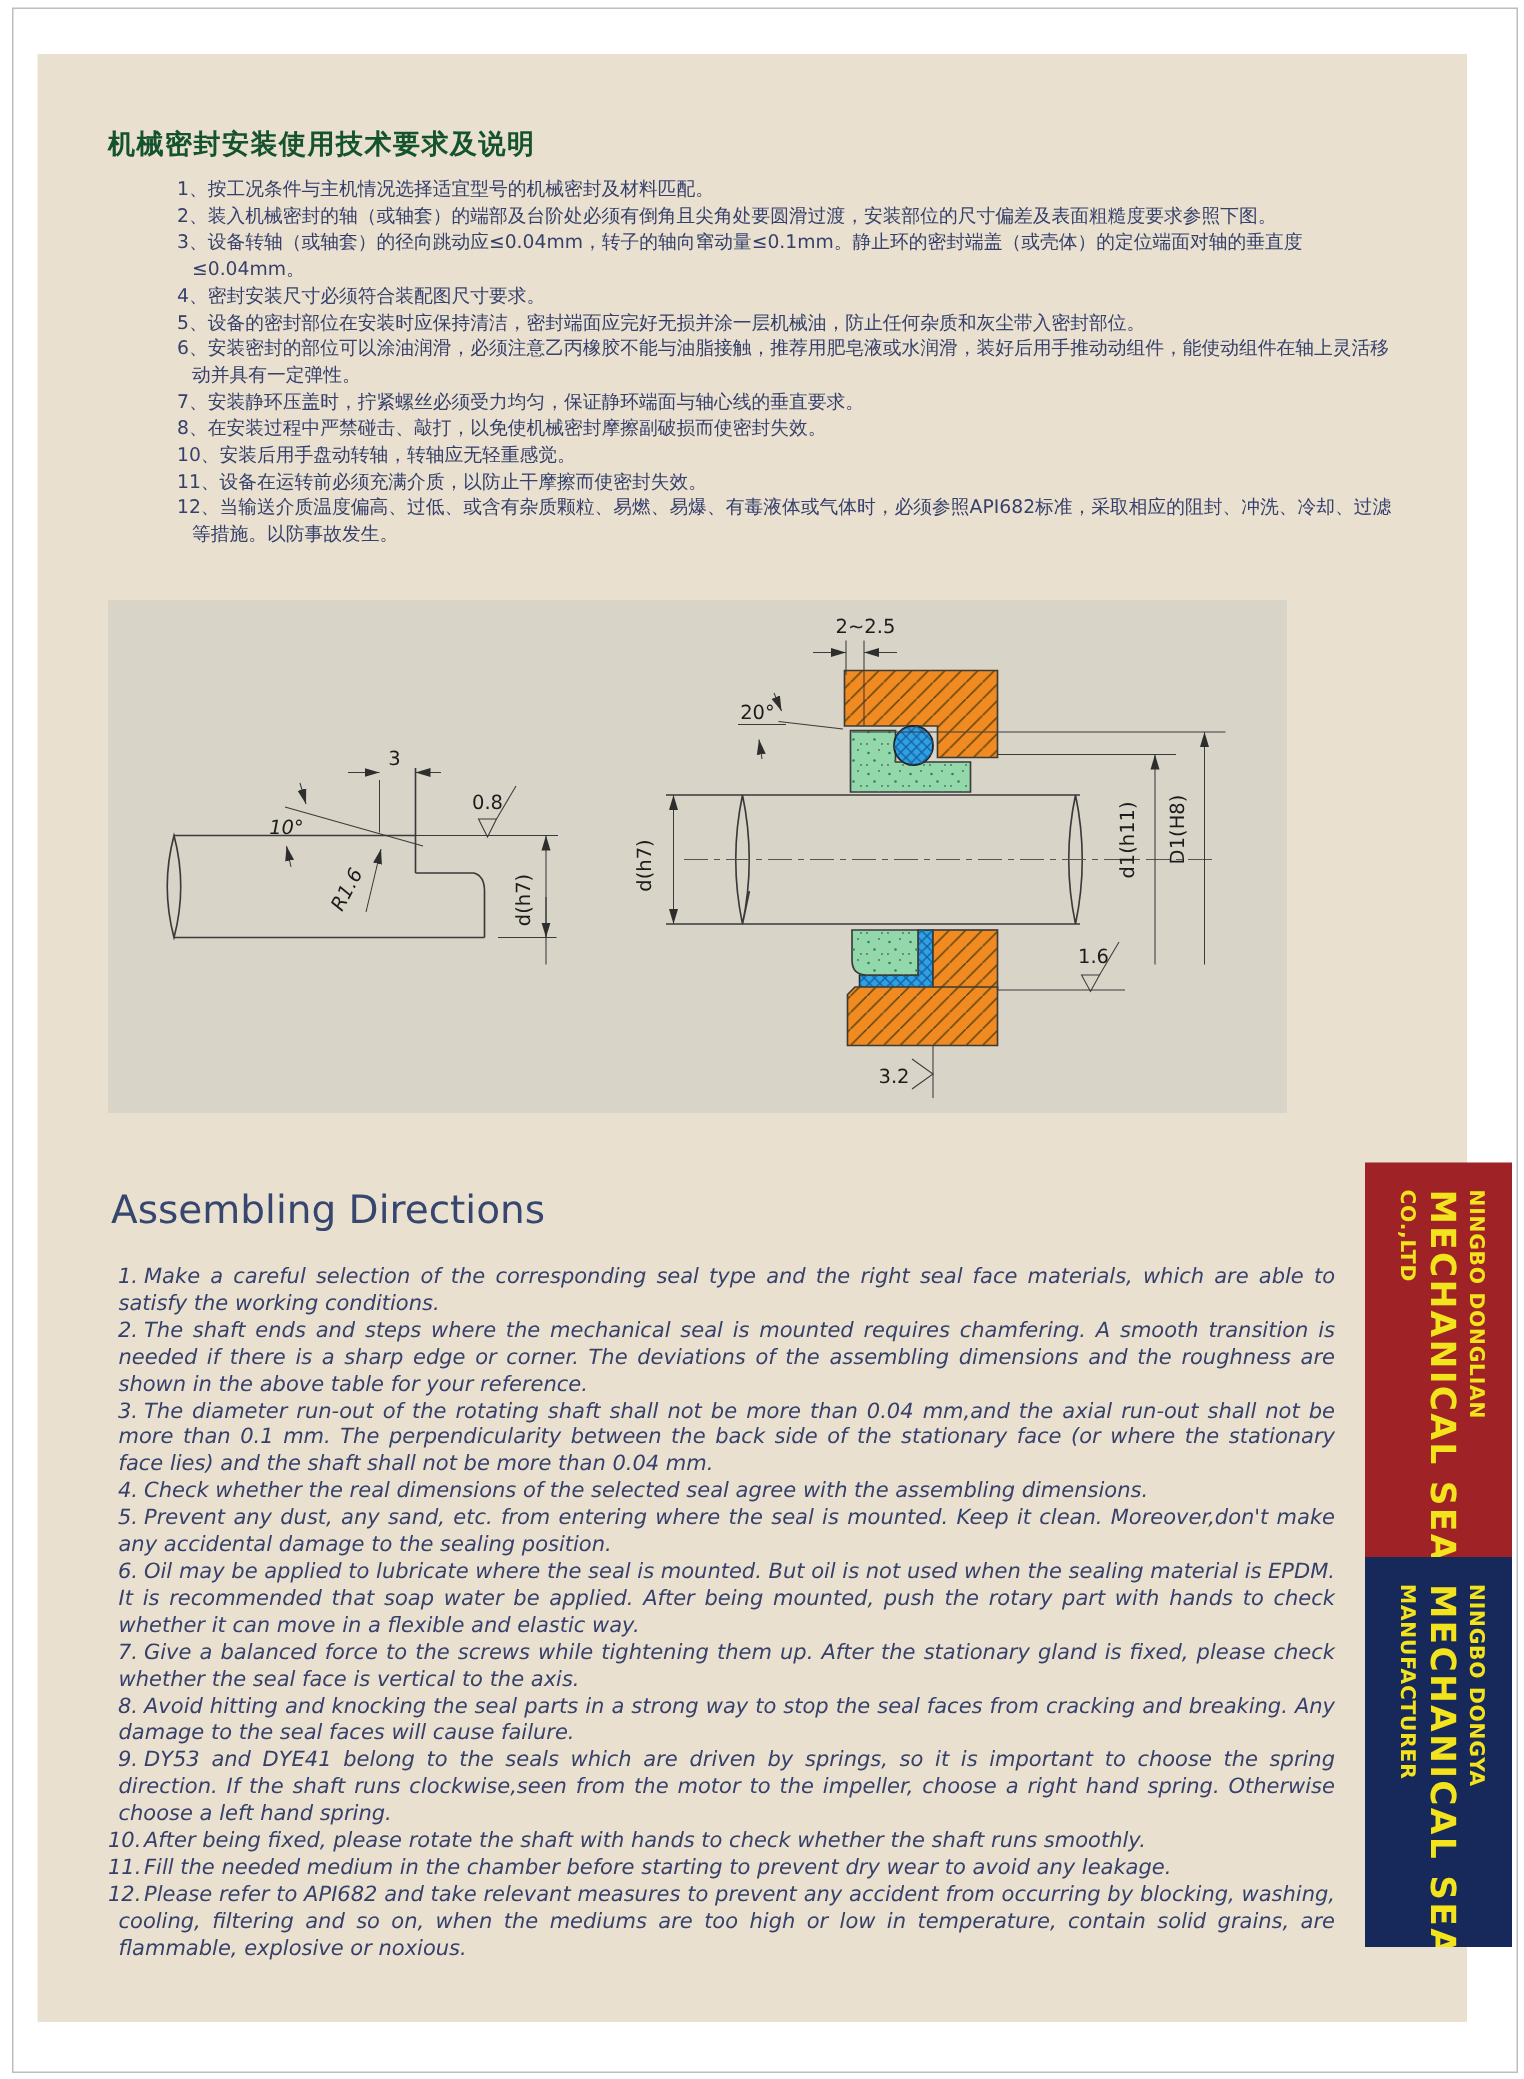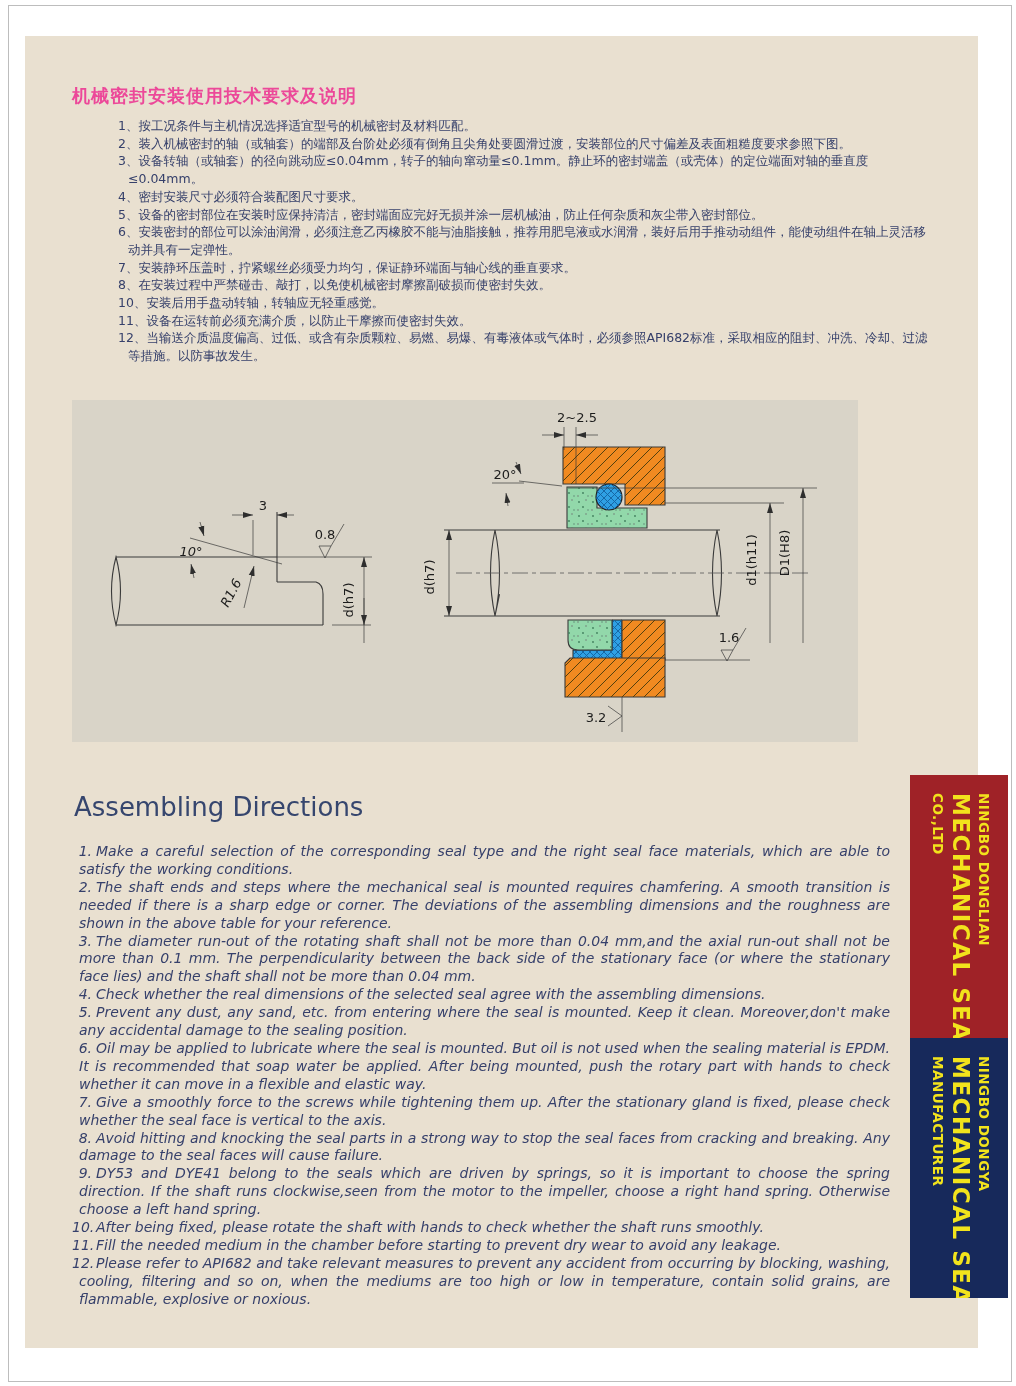--- a/index.html
+++ b/index.html
@@ -1,20 +1,20 @@
 <!DOCTYPE html>
 <html><head>
 <meta charset="utf-8">
 <style>
   html,body{margin:0;padding:0;background:#ffffff;}
   body{font-family:"DejaVu Sans","Liberation Sans",sans-serif;}
   .canvas{position:relative;width:1016px;height:1386px;background:#ffffff;overflow:hidden;}
   .frame{position:absolute;left:8px;top:5px;width:1002px;height:1375px;border:1px solid #bdbdbd;background:#ffffff;}
   .paper{position:absolute;left:25px;top:36px;width:953px;height:1312px;background:#e9e0d0;}
-  .title-zh{position:absolute;left:72px;top:84px;font-size:18px;font-weight:bold;color:#ec4899;letter-spacing:1px;}
+  .title-zh{position:absolute;left:72px;top:84px;font-size:18px;font-weight:bold;color:#14532d;letter-spacing:1px;}
   .zh-list{position:absolute;left:72px;top:117px;width:866px;color:#36406b;font-size:12.5px;line-height:17.7px;}
   .zh-list .li{padding-left:10px;text-indent:-10px;margin-left:46px;}
   .zh-list .num{display:inline;}
   .diagram-wrap{position:absolute;left:72px;top:400px;width:786px;height:342px;background:#d9d4c8;}
   .en-heading{position:absolute;left:74px;top:792px;font-size:26px;color:#36466e;}
   .en-list{position:absolute;left:72px;top:843px;width:818px;color:#36406b;font-size:14px;line-height:17.9px;font-style:italic;}
   .en-list .li{padding-left:7px;text-indent:-7px;text-align:justify;}
   .en-list .num{display:inline-block;width:20px;text-align:right;margin-right:4px;text-indent:0;}
   .band{position:absolute;left:910px;width:98px;overflow:hidden;}
   .band-red{top:775px;height:263px;background:#9f2227;}
@@ -175,21 +175,21 @@
 
   <div class="en-heading">Assembling Directions</div>
 
   <div class="en-list">
     <div class="li"><span class="num">1.</span><span>Make a careful selection of the corresponding seal type and the right seal face materials, which are able to satisfy the working conditions.</span></div>
     <div class="li"><span class="num">2.</span><span>The shaft ends and steps where the mechanical seal is mounted requires chamfering. A smooth transition is needed if there is a sharp edge or corner. The deviations of the assembling dimensions and the roughness are shown in the above table for your reference.</span></div>
     <div class="li"><span class="num">3.</span><span>The diameter run-out of the rotating shaft shall not be more than 0.04 mm,and the axial run-out shall not be more than 0.1 mm. The perpendicularity between the back side of the stationary face (or where the stationary face lies) and the shaft shall not be more than 0.04 mm.</span></div>
     <div class="li"><span class="num">4.</span><span>Check whether the real dimensions of the selected seal agree with the assembling dimensions.</span></div>
     <div class="li"><span class="num">5.</span><span>Prevent any dust, any sand, etc. from entering where the seal is mounted. Keep it clean. Moreover,don't make any accidental damage to the sealing position.</span></div>
     <div class="li"><span class="num">6.</span><span>Oil may be applied to lubricate where the seal is mounted. But oil is not used when the sealing material is EPDM. It is recommended that soap water be applied. After being mounted, push the rotary part with hands to check whether it can move in a flexible and elastic way.</span></div>
-    <div class="li"><span class="num">7.</span><span>Give a smoothly force to the screws while tightening them up. After the stationary gland is fixed, please check whether the seal face is vertical to the axis.</span></div>
+    <div class="li"><span class="num">7.</span><span>Give a balanced force to the screws while tightening them up. After the stationary gland is fixed, please check whether the seal face is vertical to the axis.</span></div>
     <div class="li"><span class="num">8.</span><span>Avoid hitting and knocking the seal parts in a strong way to stop the seal faces from cracking and breaking. Any damage to the seal faces will cause failure.</span></div>
     <div class="li"><span class="num">9.</span><span>DY53 and DYE41 belong to the seals which are driven by springs, so it is important to choose the spring direction. If the shaft runs clockwise,seen from the motor to the impeller, choose a right hand spring. Otherwise choose a left hand spring.</span></div>
     <div class="li"><span class="num">10.</span><span>After being fixed, please rotate the shaft with hands to check whether the shaft runs smoothly.</span></div>
     <div class="li"><span class="num">11.</span><span>Fill the needed medium in the chamber before starting to prevent dry wear to avoid any leakage.</span></div>
     <div class="li"><span class="num">12.</span><span>Please refer to API682 and take relevant measures to prevent any accident from occurring by blocking, washing, cooling, filtering and so on, when the mediums are too high or low in temperature, contain solid grains, are flammable, explosive or noxious.</span></div>
   </div>
 
   <div class="band band-red">
     <div class="rot">
       <div class="inner">

